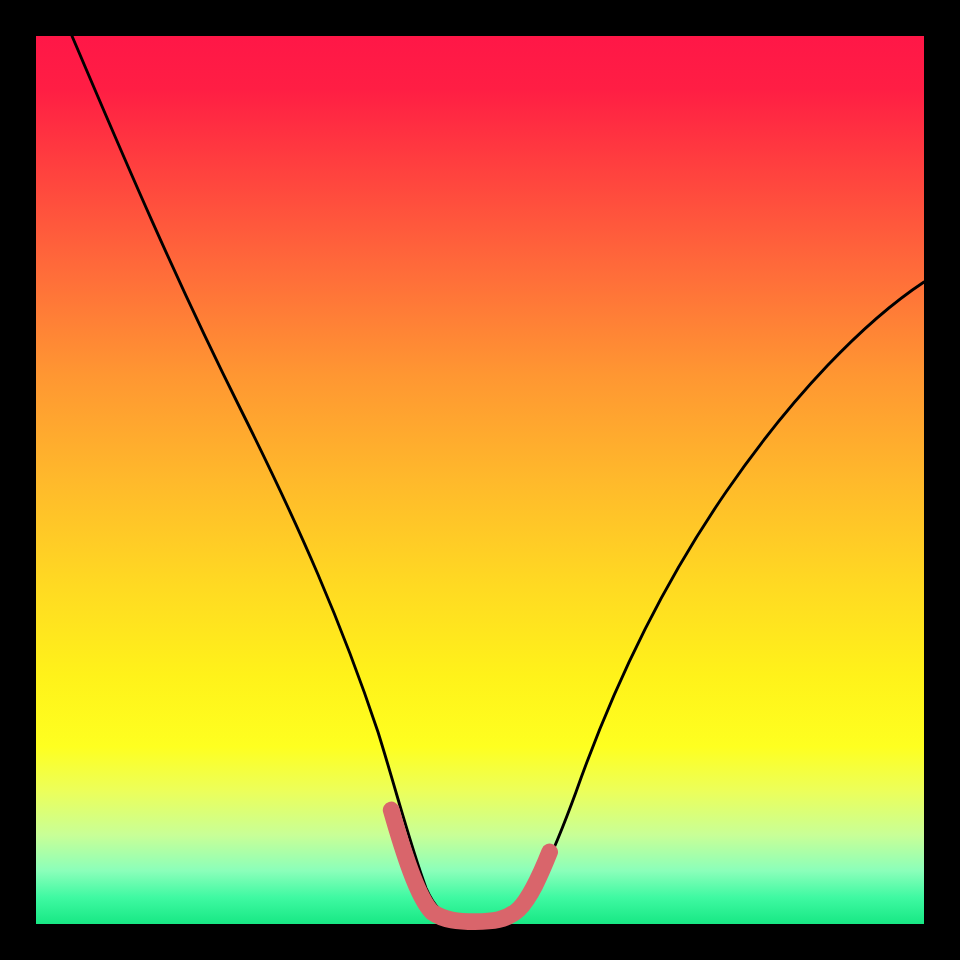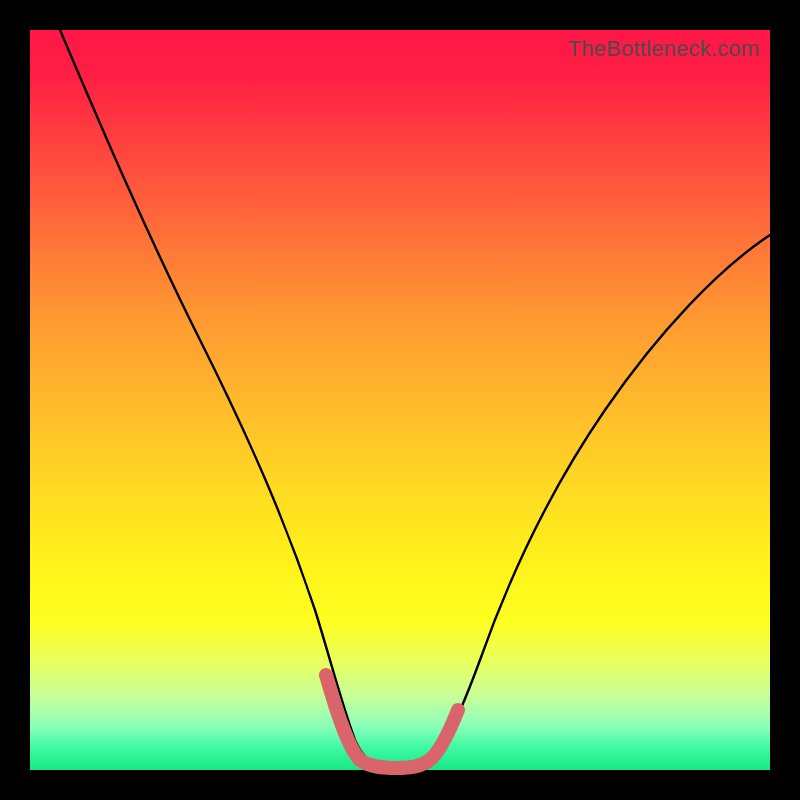--- a/index.html
+++ b/index.html
@@ -59,21 +59,20 @@
     height: 740px;
     overflow: visible;
   }
 </style>
 </head>
 <body>
 
 <div class="frame">
   <div class="plot">
 
-    <div class="watermark">TheBottleneck.com</div>
 
     <svg class="curve" viewBox="0 0 740 740" preserveAspectRatio="none">
       <path d="M 30 0
                C 60 70, 110 190, 170 310
                C 220 410, 255 490, 285 580
                C 300 628, 312 675, 325 710
                C 332 726, 340 735, 355 736
                C 372 737, 388 736, 400 730
                C 412 722, 428 690, 450 630
                C 480 545, 520 460, 575 380

